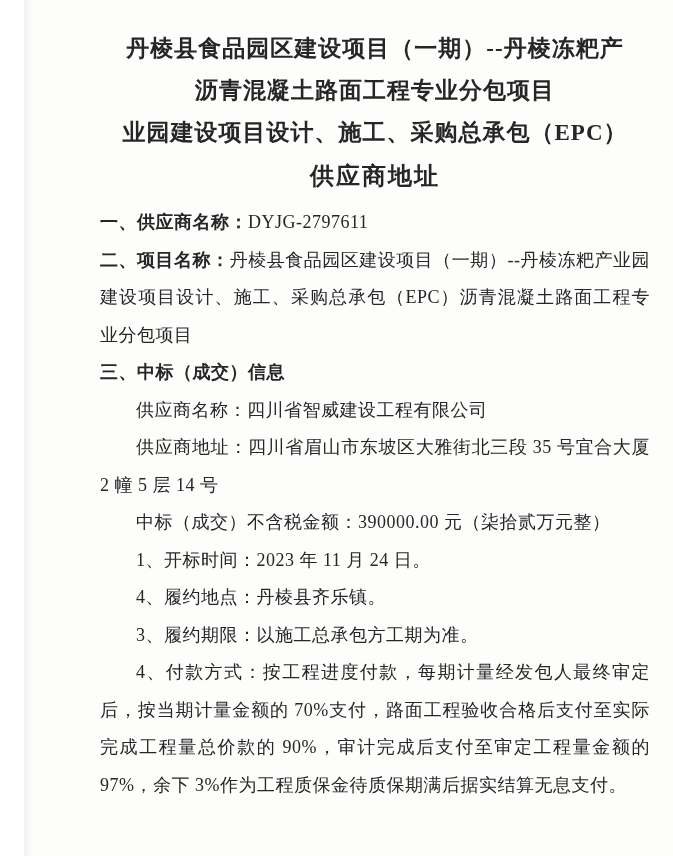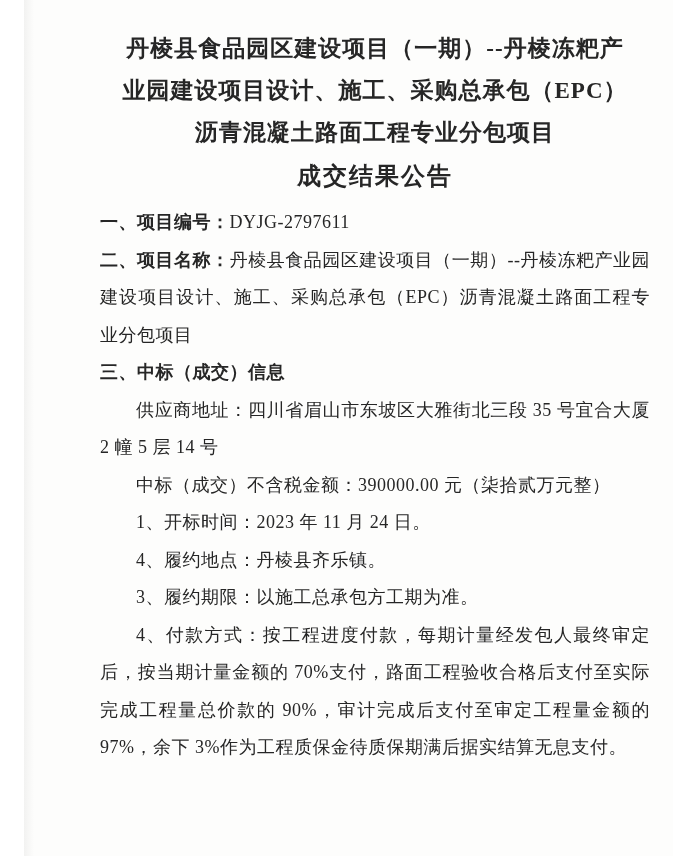--- a/index.html
+++ b/index.html
@@ -49,34 +49,35 @@
   }
   b { font-weight: bold; }
 </style>
 </head>
 <body>
 
 <div class="page">
 
   <div class="doc-title">
     <div>丹棱县食品园区建设项目（一期）--丹棱冻粑产</div>
+    <div>沥青混凝土路面工程专业分包项目</div>
     <div>业园建设项目设计、施工、采购总承包（EPC）</div>
-    <div>沥青混凝土路面工程专业分包项目</div>
   </div>
 
-  <div class="doc-subtitle">成交结果公告</div>
+  <div class="doc-subtitle">供应商地址</div>
 
   <div class="body-text">
 
-    <p><b>一、项目编号：</b><span>DYJG-2797611</span></p>
+    <p><b>一、供应商名称：</b><span>DYJG-2797611</span></p>
 
     <p><b>二、项目名称：</b><span>丹棱县食品园区建设项目（一期）--丹棱冻粑产业园建设项目设计、施工、采购总承包（EPC）沥青混凝土路面工程专业分包项目</span></p>
 
     <p><b>三、中标（成交）信息</b></p>
 
+    <p class="indent">供应商名称：四川省智威建设工程有限公司</p>
 
     <p class="indent">供应商地址：四川省眉山市东坡区大雅街北三段 35 号宜合大厦 2 幢 5 层 14 号</p>
 
     <p class="indent">中标（成交）不含税金额：390000.00 元（柒拾贰万元整）</p>
 
 
     <p class="indent">1、开标时间：2023 年 11 月 24 日。</p>
 
     <p class="indent">4、履约地点：丹棱县齐乐镇。</p>
 

